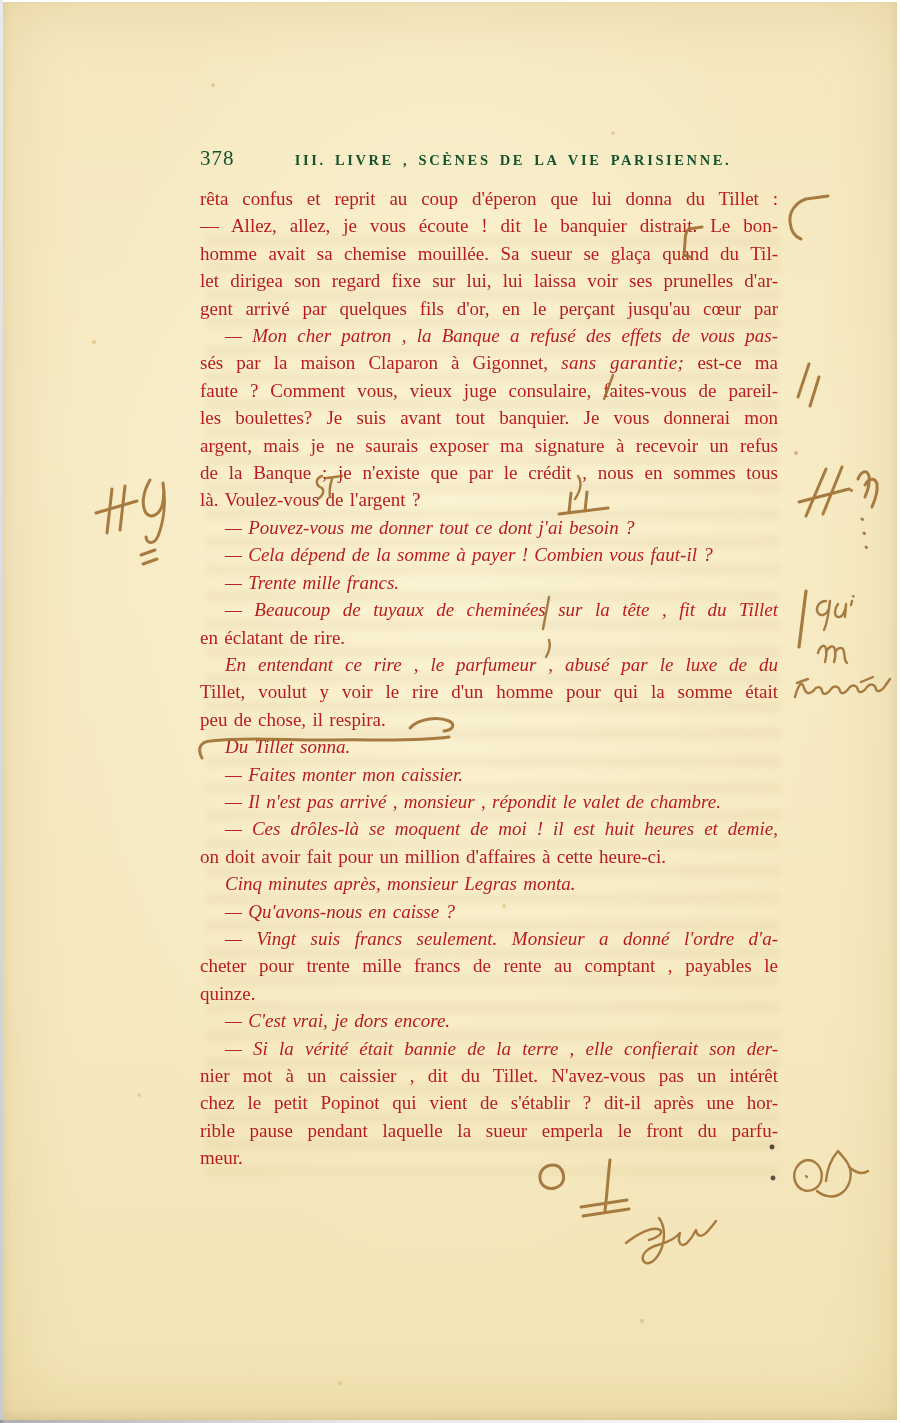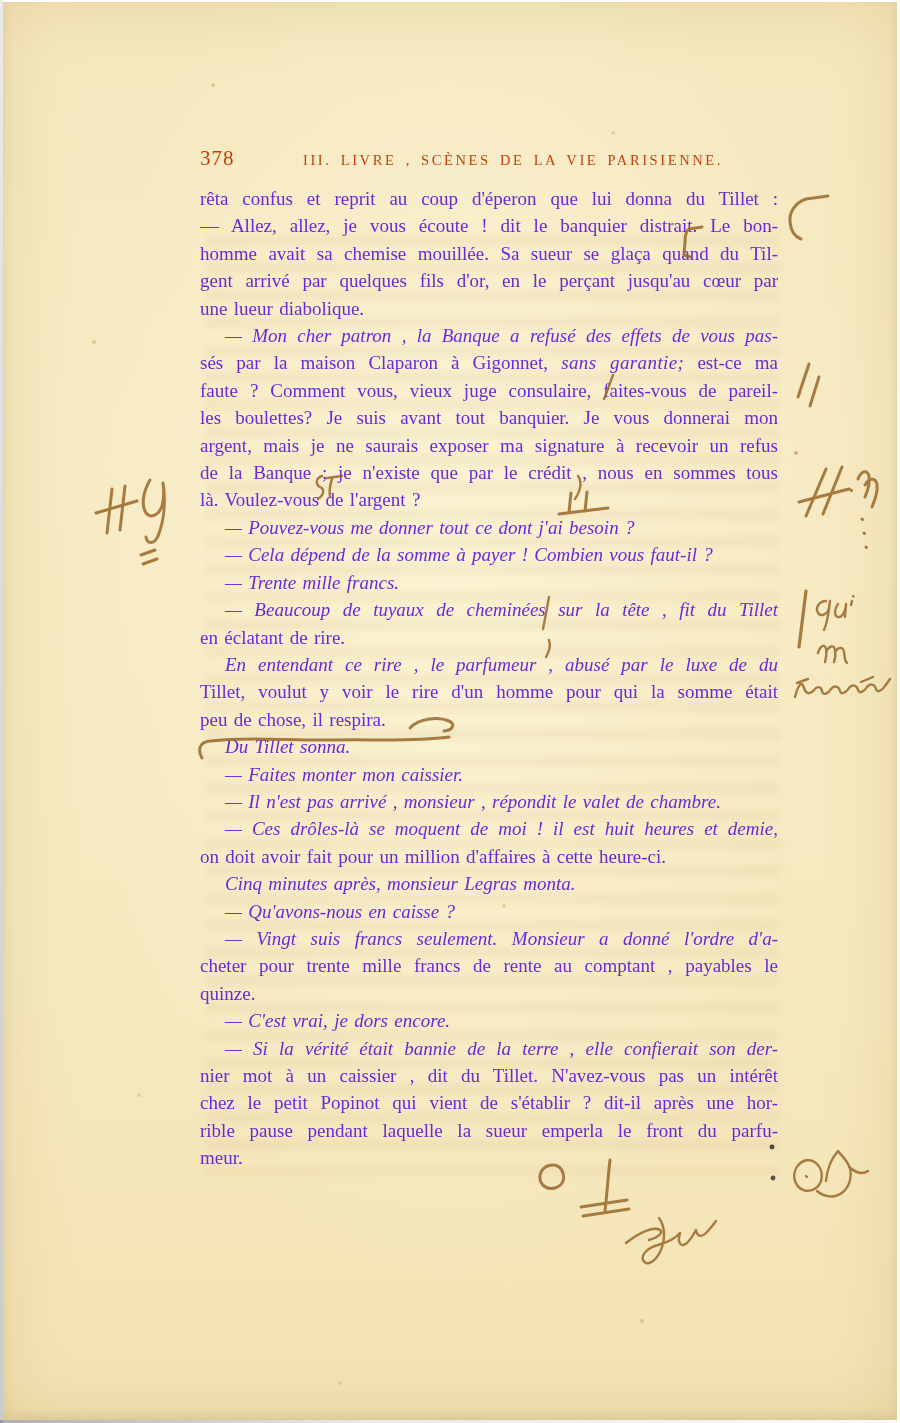--- a/index.html
+++ b/index.html
@@ -16,24 +16,24 @@
     box-shadow: 212px 84px 0 1px rgba(205,160,70,.45), 612px 132px 0 1px rgba(205,160,70,.35),
      93px 341px 0 1px rgba(200,150,60,.4), 795px 452px 0 1px rgba(160,60,40,.35),
      503px 905px 0 1px rgba(205,160,70,.4), 138px 1094px 0 1px rgba(205,160,70,.35),
      641px 1320px 0 1px rgba(200,150,60,.4), 339px 1382px 0 1px rgba(205,160,70,.35),
      771px 1146px 0 1.5px rgba(40,35,30,.8), 772px 1177px 0 1.5px rgba(40,35,30,.75);}
   .showthrough{
     position:absolute;left:205px;top:235px;width:575px;height:940px;
     background:repeating-linear-gradient(180deg, rgba(150,118,58,.06) 0px, rgba(150,118,58,.06) 11px, rgba(0,0,0,0) 11px, rgba(0,0,0,0) 27.4px);
     filter:blur(3px);pointer-events:none;
   }
-  .header{position:absolute;left:200px;top:146px;width:578px;display:flex;align-items:baseline;color:#c2410c;justify-content:flex-end;}
+  .header{position:absolute;left:200px;top:146px;width:578px;display:flex;align-items:baseline;color:#14532d;justify-content:flex-end;}
   .pageno{font-size:21px;letter-spacing:1px;width:78px;}
-  .running-title{flex:1;text-align:center;font-size:14.5px;font-weight:normal;letter-spacing:2.6px;word-spacing:3px;padding-right:30px;}
-  .text-block{position:absolute;left:200px;top:185px;width:578px;color:#6d28d9;}
+  .running-title{flex:1;text-align:center;font-size:14.5px;font-weight:bold;letter-spacing:2.6px;word-spacing:3px;padding-right:30px;}
+  .text-block{position:absolute;left:200px;top:185px;width:578px;color:#b91c1c;}
   .tline{
     font-size:19px;line-height:27.42px;height:27.42px;white-space:nowrap;
     word-spacing:1.6px;text-align:justify;text-align-last:left;
   }
   .tline.just{text-align-last:justify;}
   .tline.ind{padding-left:25px;font-style:italic;}
   .tline i{letter-spacing:.4px;}
   svg.annot{position:absolute;left:0;top:0;pointer-events:none;}
   svg.annot path{fill:none;stroke:#9c6b2d;stroke-width:3;stroke-linecap:round;stroke-linejoin:round;opacity:.88;}
   svg.annot .thin path{stroke-width:2.4;}
@@ -50,22 +50,22 @@
 
   <div class="header">
     <div class="pageno">378</div>
     <div class="running-title">III. LIVRE , SCÈNES DE LA VIE PARISIENNE.</div>
   </div>
 
   <div class="text-block">
       <div class="tline just">rêta confus et reprit au coup d'éperon que lui donna du Tillet :</div>
       <div class="tline just">— Allez, allez, je vous écoute ! dit le banquier distrait. Le bon-</div>
       <div class="tline just">homme avait sa chemise mouillée. Sa sueur se glaça quand du Til-</div>
+      <div class="tline just">let dirigea son regard fixe sur lui, lui laissa voir ses prunelles d'ar-</div>
       <div class="tline just">gent arrivé par quelques fils d'or, en le perçant jusqu'au cœur par</div>
-      <div class="tline">une lueur diabolique.</div>
       <div class="tline ind just">— Mon cher patron , la Banque a refusé des effets de vous pas-</div>
       <div class="tline just">sés par la maison Claparon à Gigonnet, <i>sans garantie;</i> est-ce ma</div>
       <div class="tline just">faute ? Comment vous, vieux juge consulaire, faites-vous de pareil-</div>
       <div class="tline just">les boulettes? Je suis avant tout banquier. Je vous donnerai mon</div>
       <div class="tline just">argent, mais je ne saurais exposer ma signature à recevoir un refus</div>
       <div class="tline just">de la Banque ; je n'existe que par le crédit , nous en sommes tous</div>
       <div class="tline">là. Voulez-vous de l'argent ?</div>
       <div class="tline ind">— Pouvez-vous me donner tout ce dont j'ai besoin ?</div>
       <div class="tline ind">— Cela dépend de la somme à payer ! Combien vous faut-il ?</div>
       <div class="tline ind">— Trente mille francs.</div>

